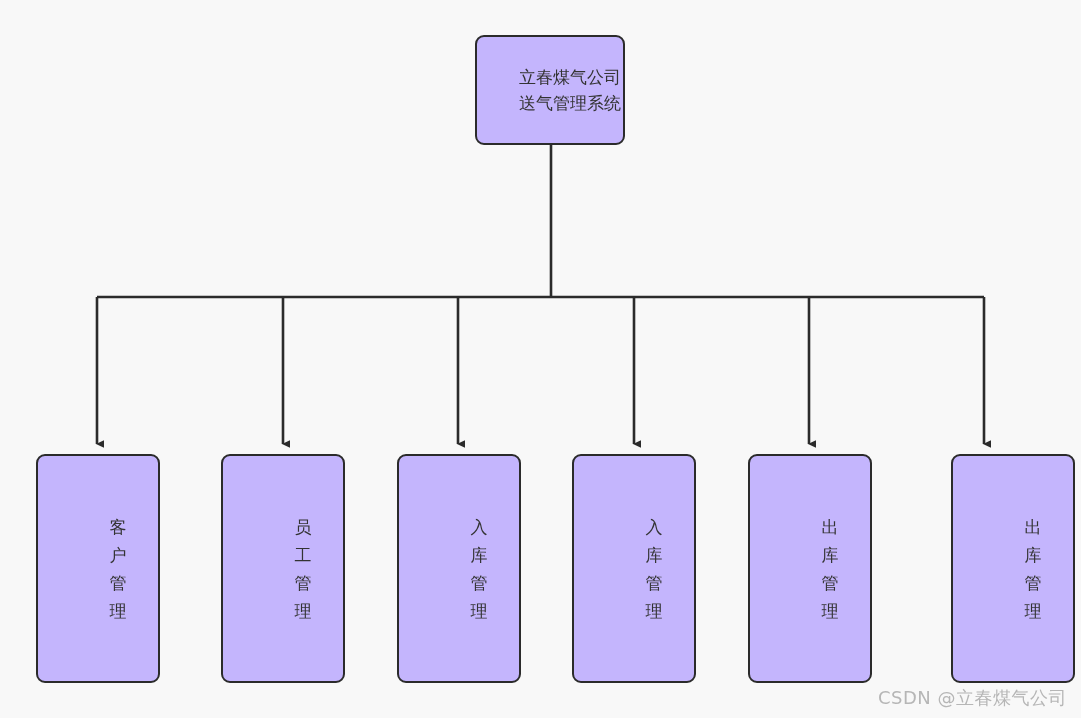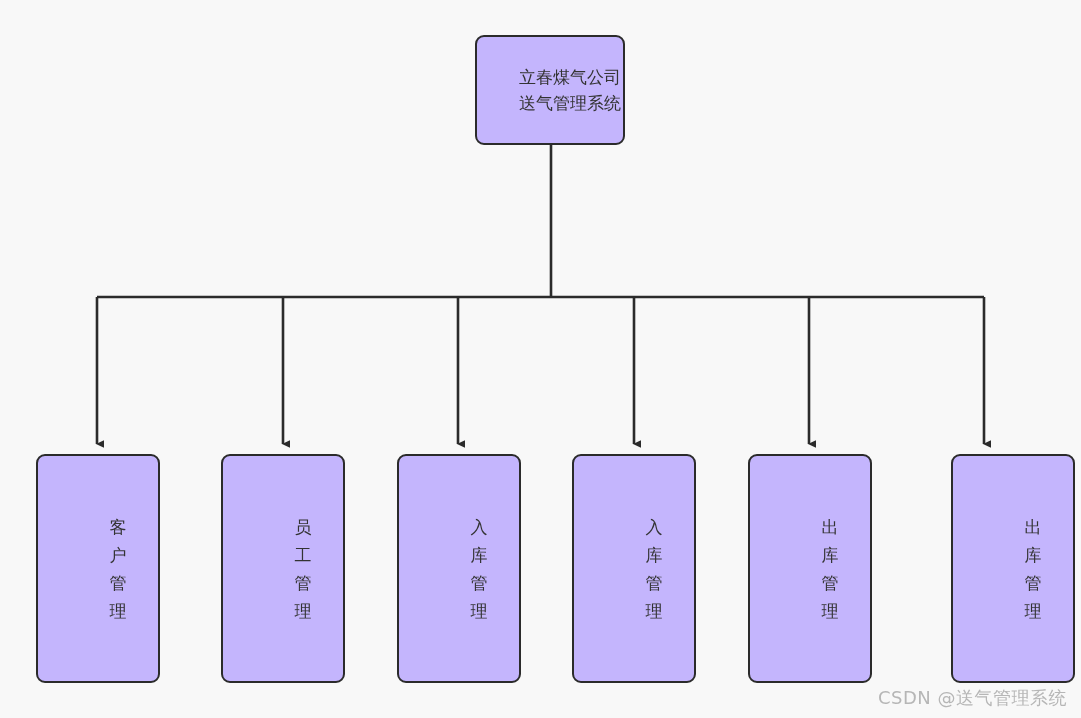--- a/index.html
+++ b/index.html
@@ -128,15 +128,15 @@
   </div>
 
   <div class="node leaf-node n5">
     <div class="leaf-label">出库管理</div>
   </div>
 
   <div class="node leaf-node n6">
     <div class="leaf-label">出库管理</div>
   </div>
 
-  <div id="watermark">CSDN @送气管理系统</div>
+  <div id="watermark">CSDN @立春煤气公司</div>
 
 </div>
 
 </body></html>

